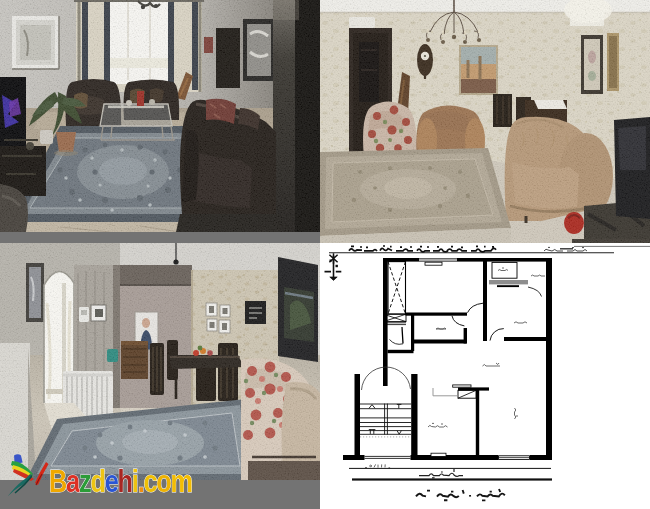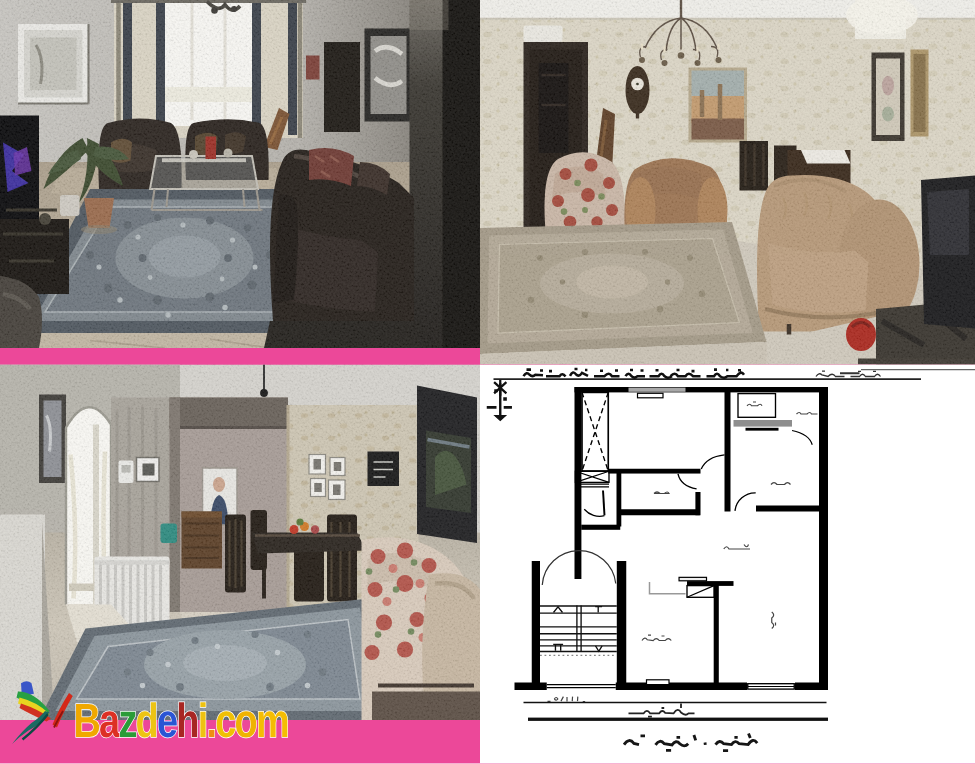--- a/index.html
+++ b/index.html
@@ -1,15 +1,15 @@
 <!DOCTYPE html>
 <html><head><meta charset="utf-8">
 <style>
 html,body{margin:0;padding:0;background:#fff;}
-#c{position:relative;width:650px;height:509px;background:#ec4899;overflow:hidden;font-family:"Liberation Sans",sans-serif;}
+#c{position:relative;width:650px;height:509px;background:#737373;overflow:hidden;font-family:"Liberation Sans",sans-serif;}
 #c svg{position:absolute;display:block;}
 </style></head>
 <body>
 <div id="c">
 
 <svg style="left:0;top:0" width="320" height="232" viewBox="0 0 320 232">
 <defs>
 <linearGradient id="tlwall" x1="0" y1="0" x2="1" y2="0">
 <stop offset="0" stop-color="#c7c5c0"></stop>
           <stop offset="0.62" stop-color="#b4b1ab"></stop>

